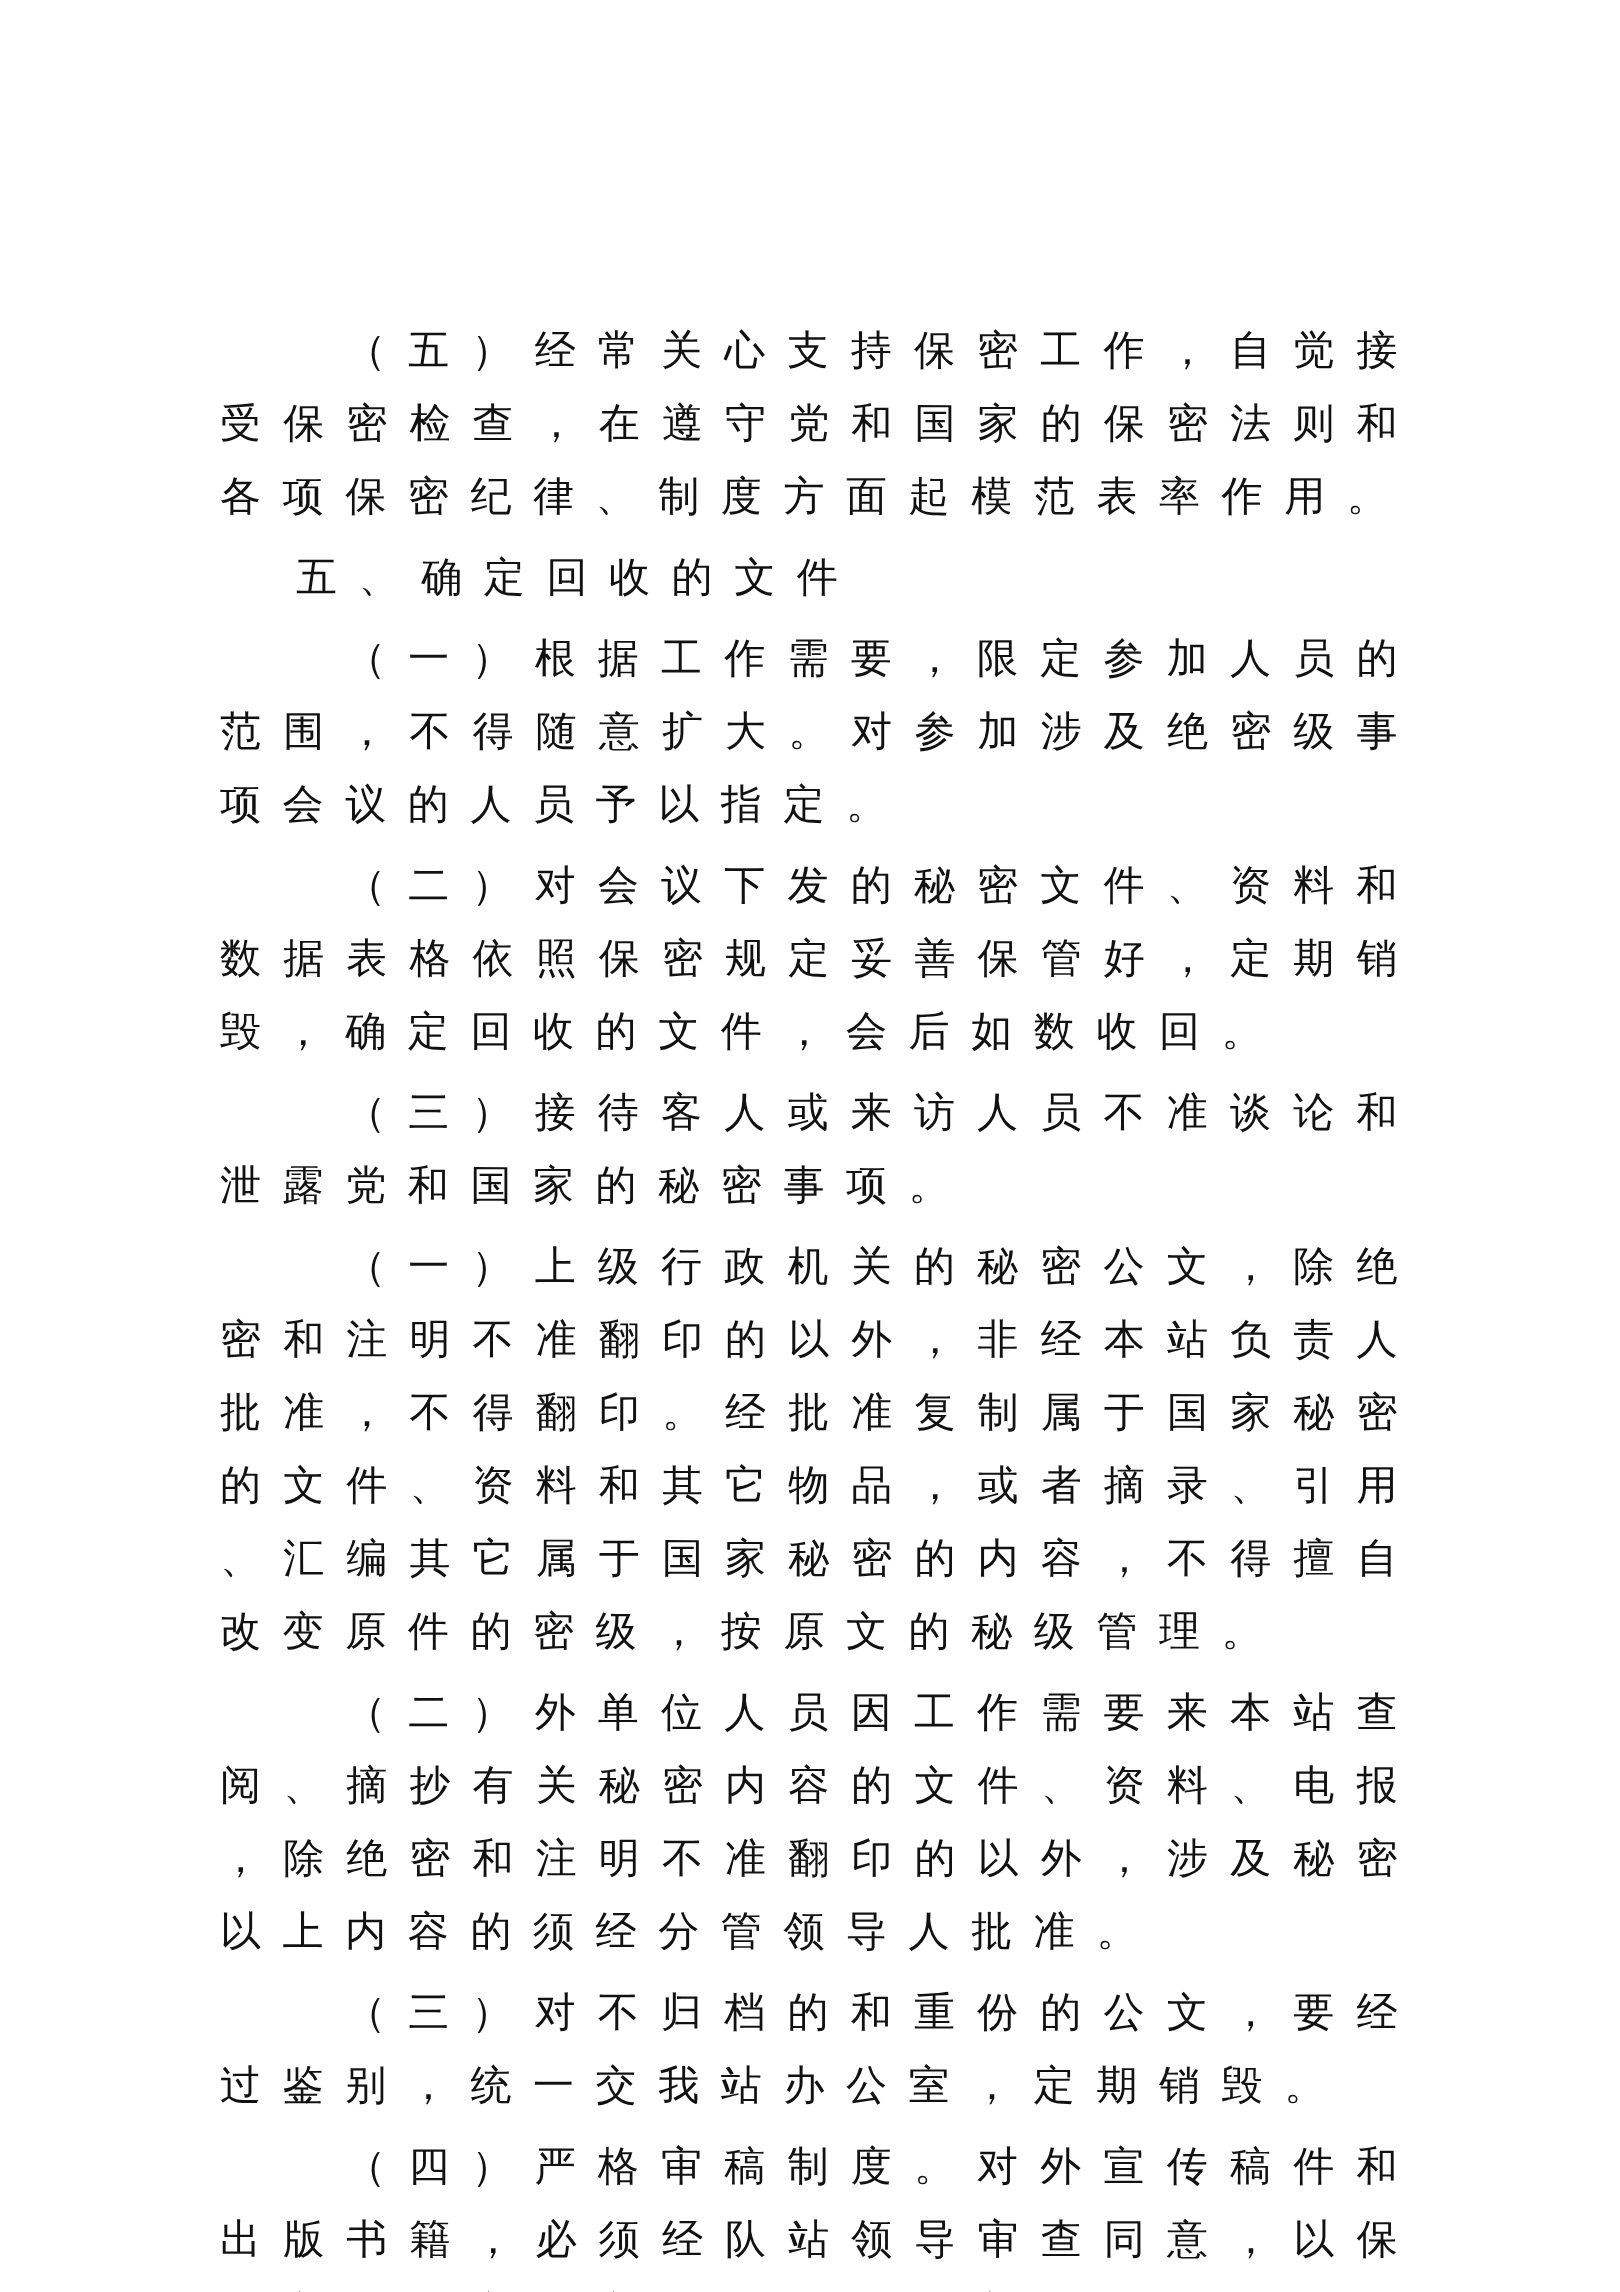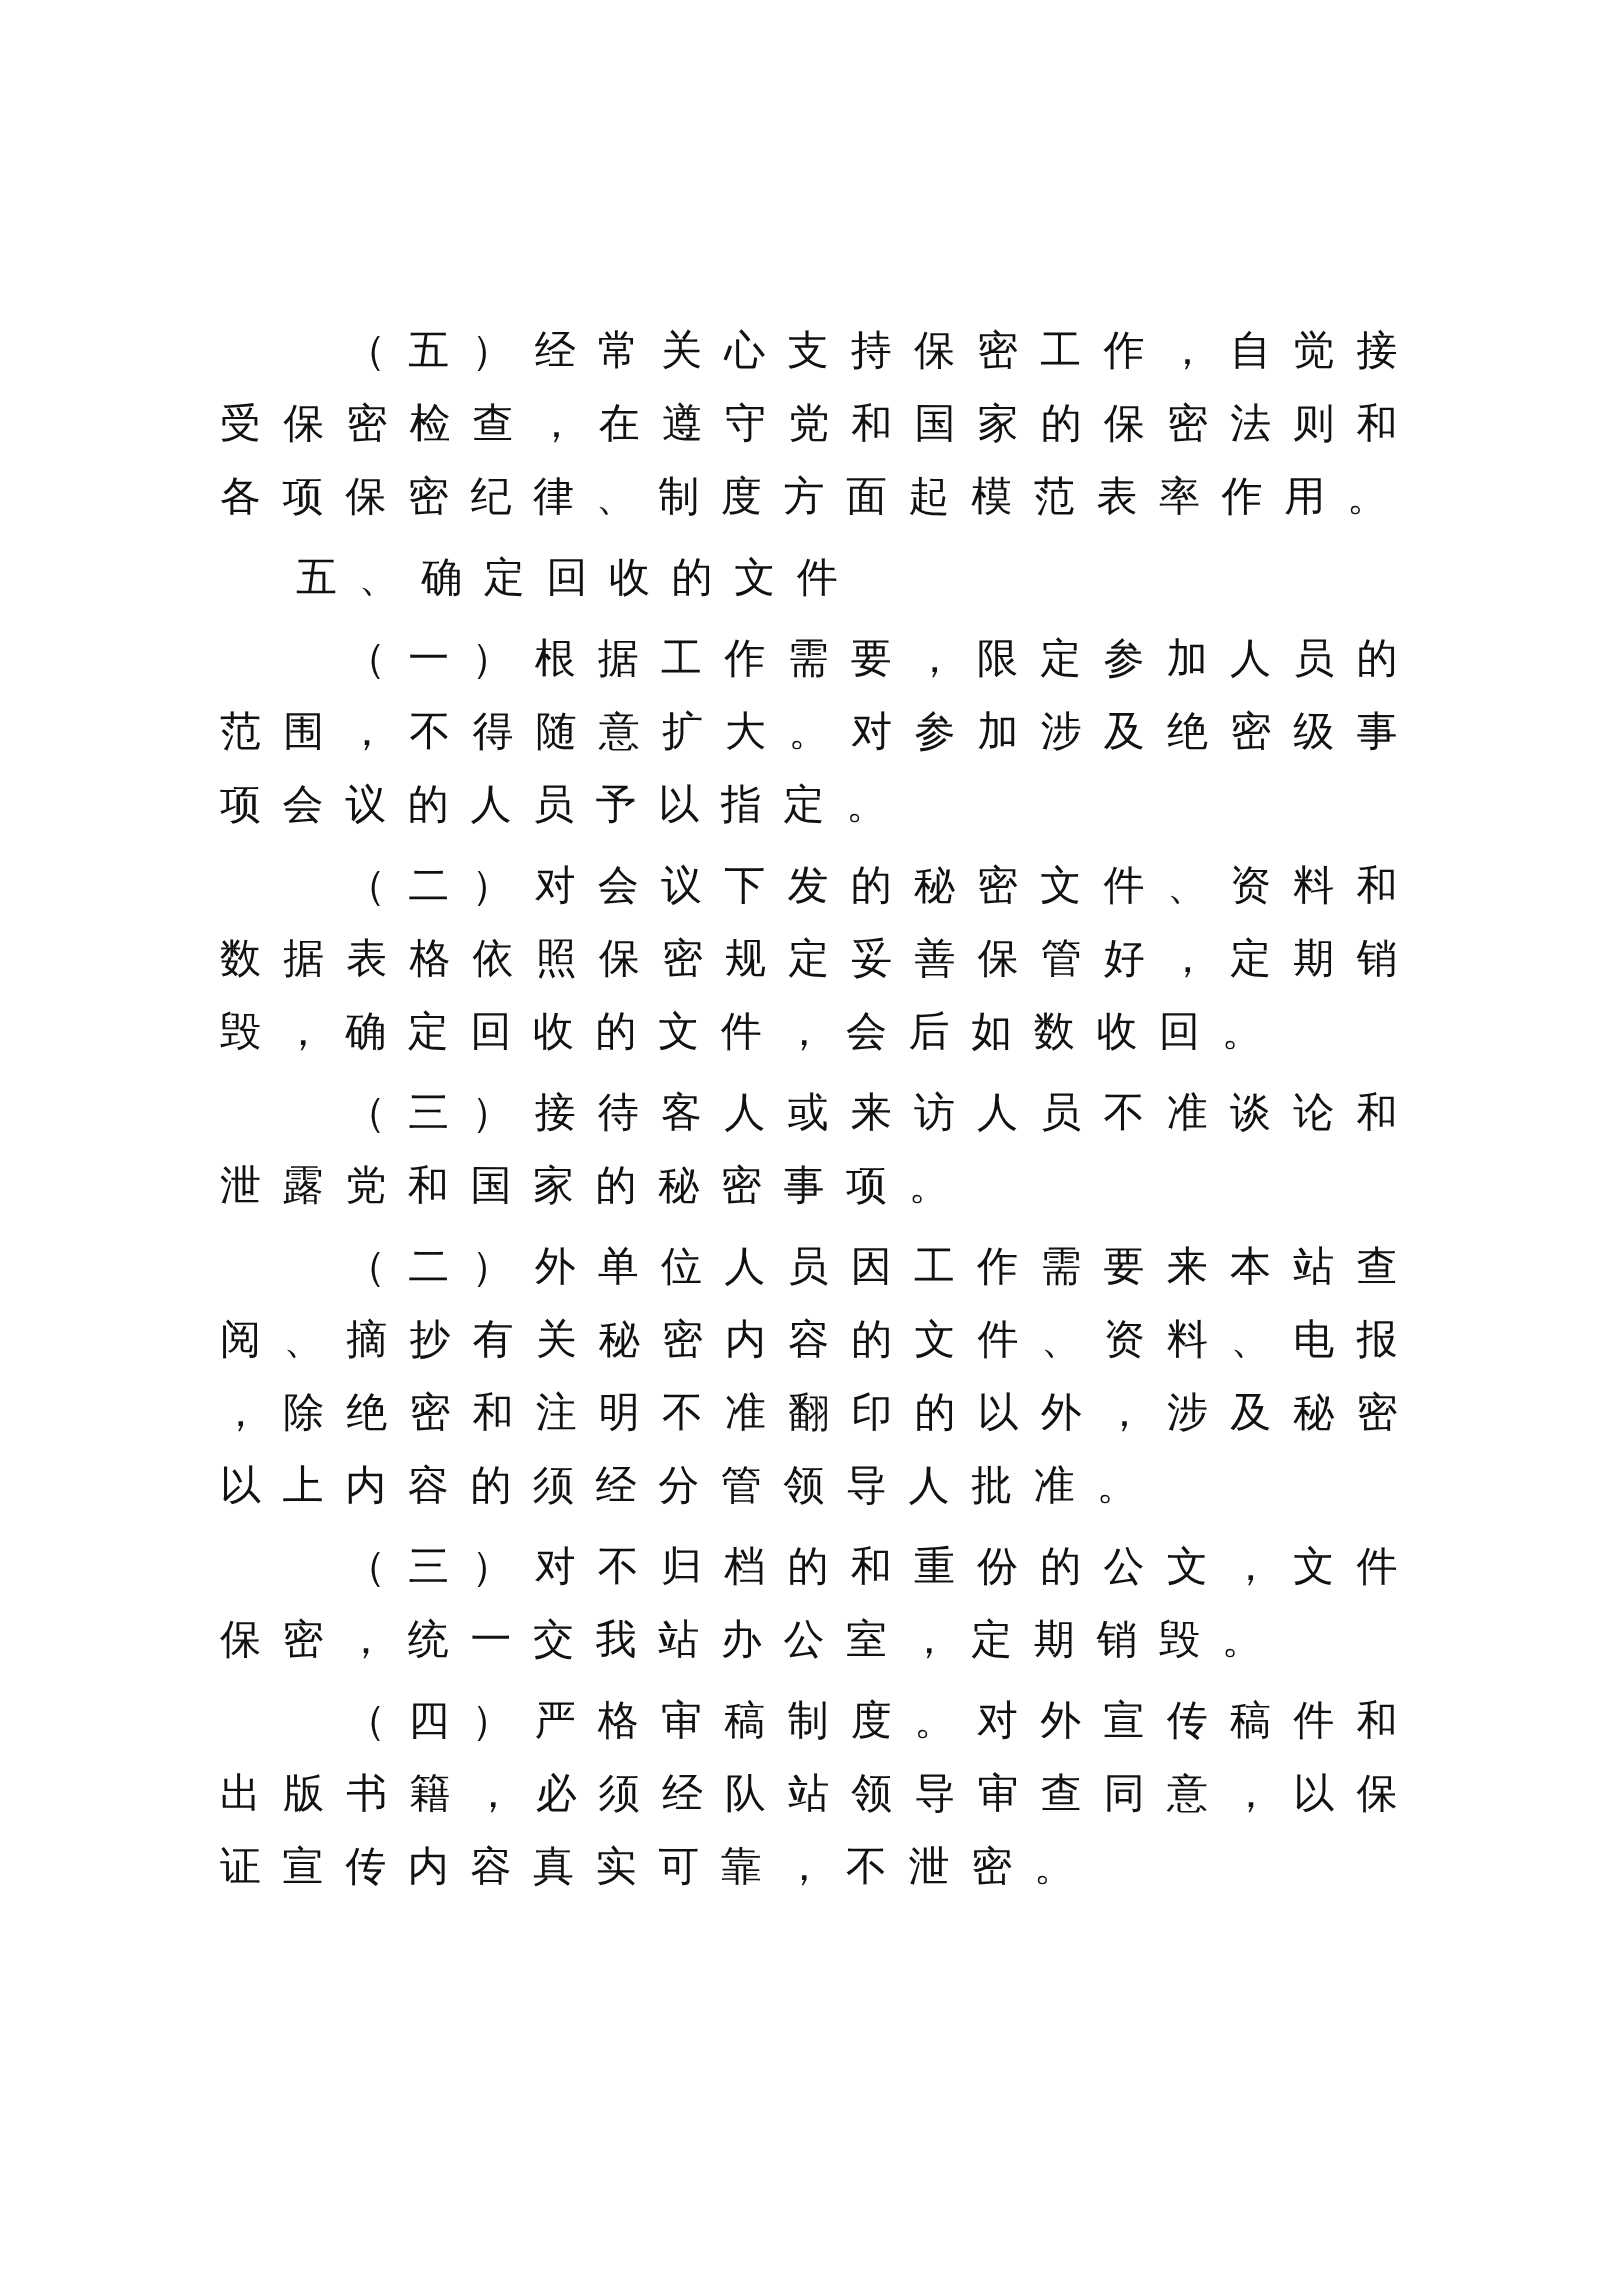--- a/index.html
+++ b/index.html
@@ -40,17 +40,18 @@
   </style>
 </head>
 <body>
 
 <div class="page">
   <p class="para">（五）经常关心支持保密工作，自觉接受保密检查，在遵守党和国家的保密法则和各项保密纪律、制度方面起模范表率作用。</p>
   <p class="heading">五、确定回收的文件</p>
   <p class="para">（一）根据工作需要，限定参加人员的范围，不得随意扩大。对参加涉及绝密级事项会议的人员予以指定。</p>
   <p class="para">（二）对会议下发的秘密文件、资料和数据表格依照保密规定妥善保管好，定期销毁，确定回收的文件，会后如数收回。</p>
   <p class="para">（三）接待客人或来访人员不准谈论和泄露党和国家的秘密事项。</p>
+  <p class="para">（一）上级行政机关的秘密公文，除绝密和注明不准翻印的以外，非经本站负责人批准，不得翻印。经批准复制属于国家秘密的文件、资料和其它物品，或者摘录、引用、汇编其它属于国家秘密的内容，不得擅自改变原件的密级，按原文的秘级管理。</p>
   <p class="para">（二）外单位人员因工作需要来本站查阅、摘抄有关秘密内容的文件、资料、电报，除绝密和注明不准翻印的以外，涉及秘密以上内容的须经分管领导人批准。</p>
-  <p class="para">（三）对不归档的和重份的公文，文件保密，统一交我站办公室，定期销毁。</p>
+  <p class="para">（三）对不归档的和重份的公文，要经过鉴别，统一交我站办公室，定期销毁。</p>
   <p class="para">（四）严格审稿制度。对外宣传稿件和出版书籍，必须经队站领导审查同意，以保证宣传内容真实可靠，不泄密。</p>
 </div>
 
 
 </body></html>

